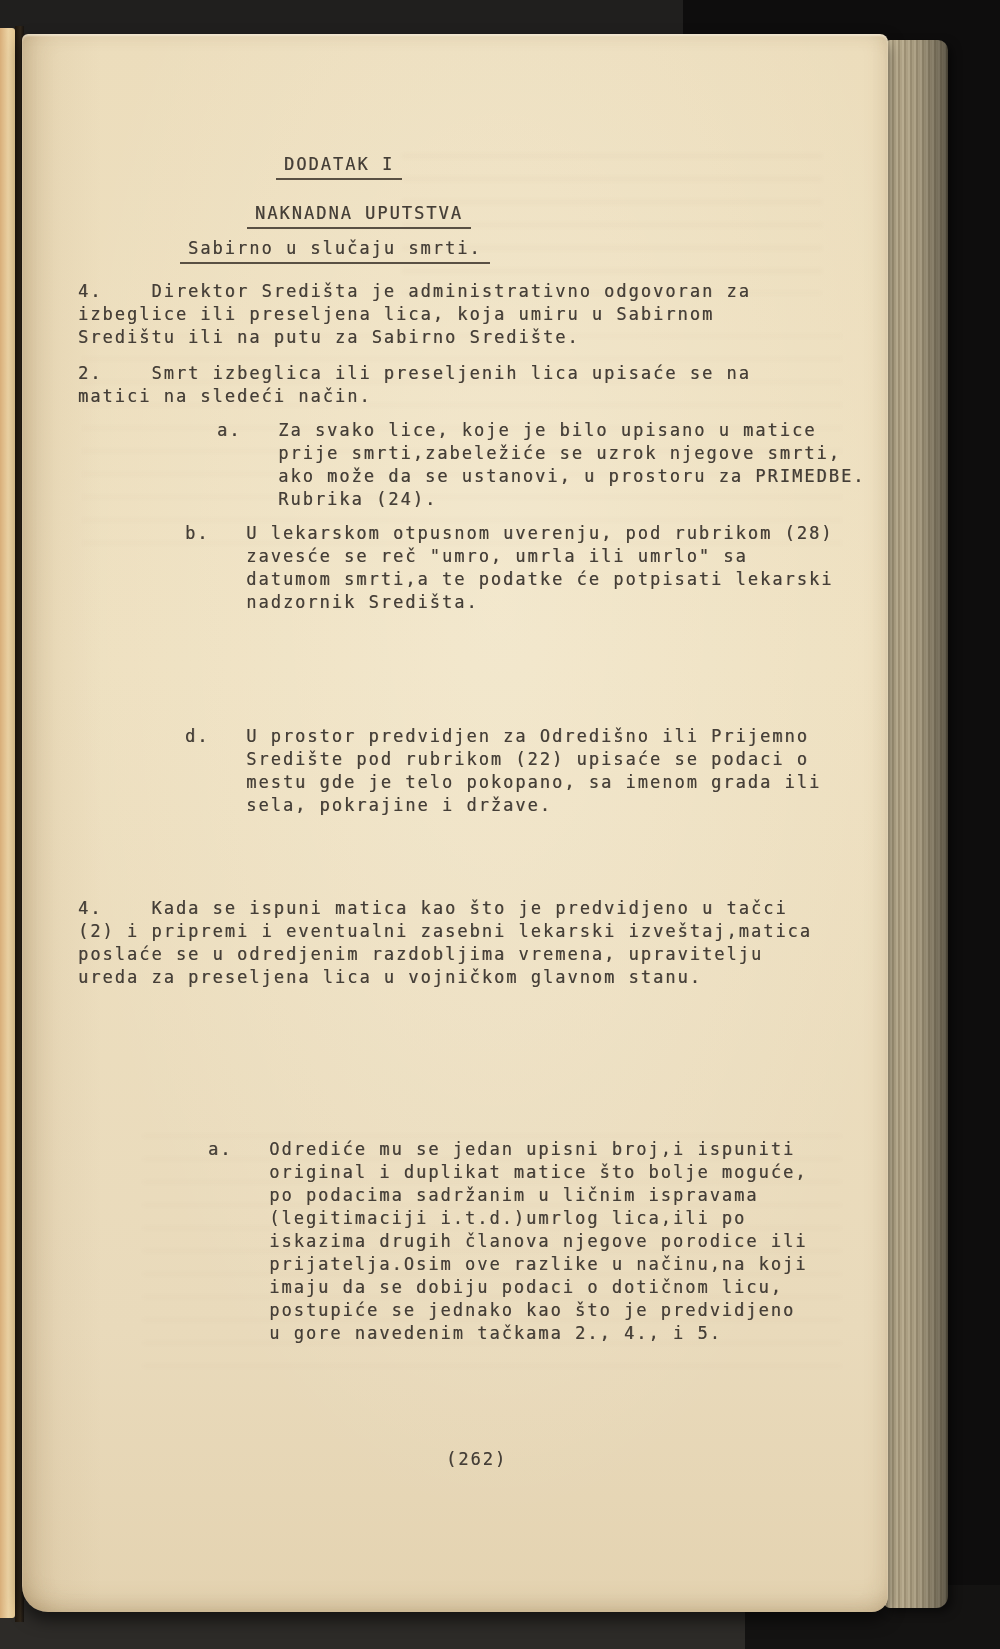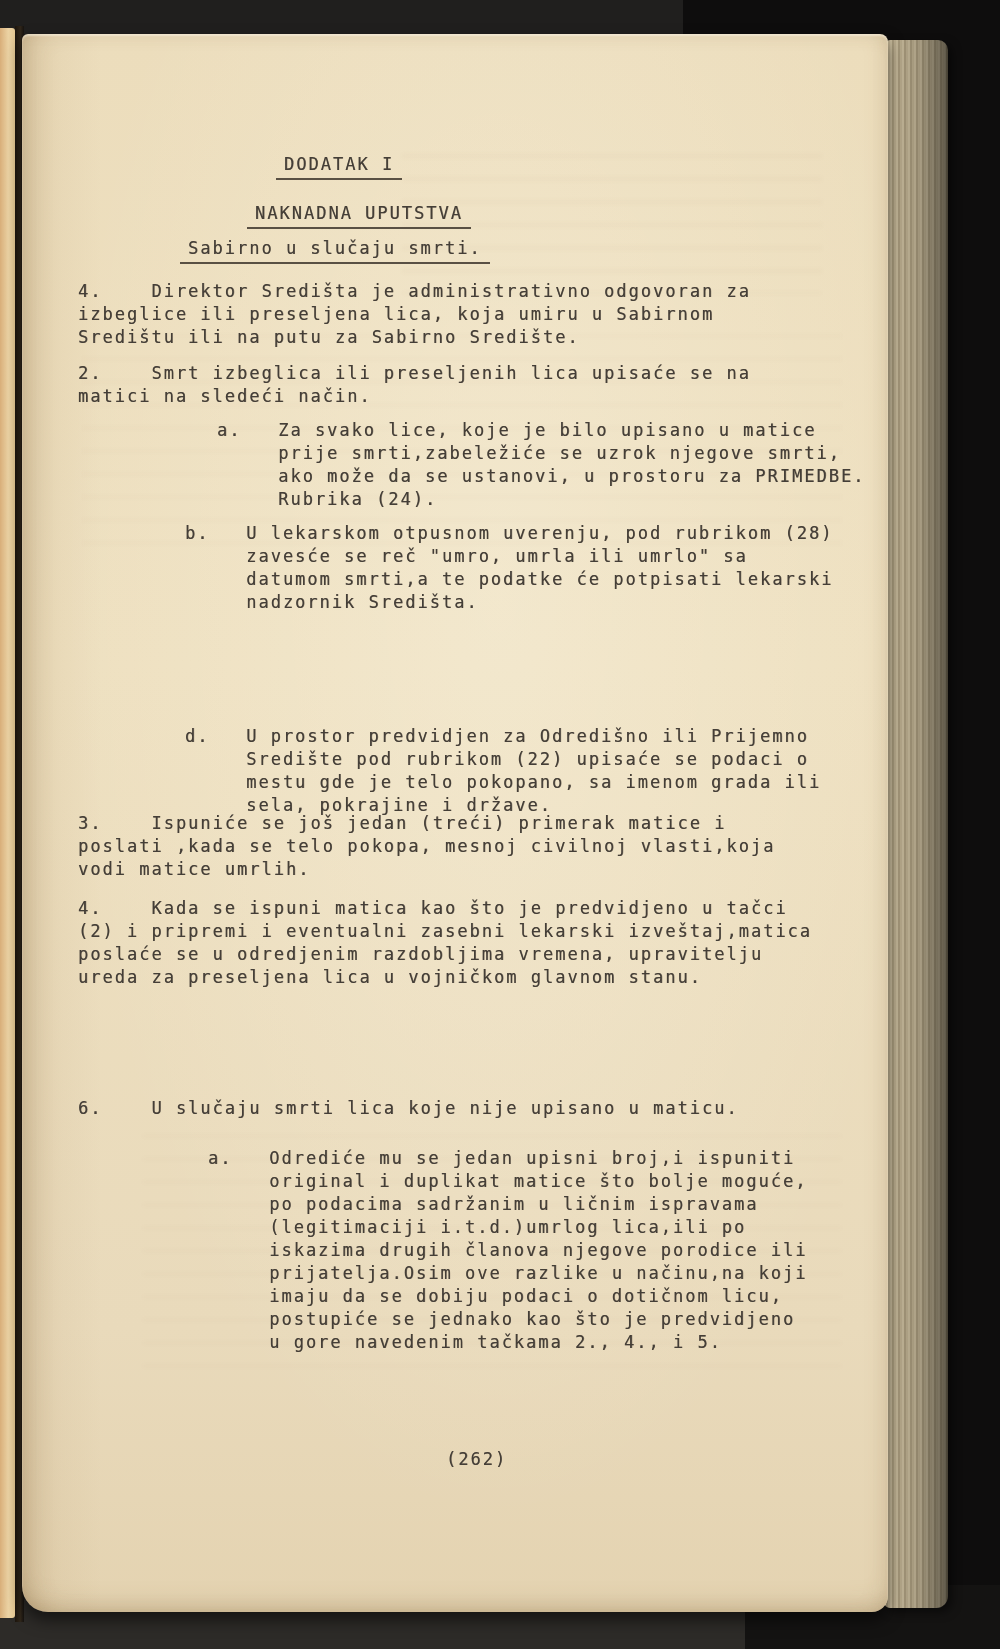--- a/index.html
+++ b/index.html
@@ -112,33 +112,29 @@
      zavesće se reč "umro, umrla ili umrlo" sa
      datumom smrti,a te podatke će potpisati lekarski
      nadzornik Središta.</div>
 
 
   <div class="tw" style="left:163px;top:691px;">d.   U prostor predvidjen za Odredišno ili Prijemno
      Središte pod rubrikom (22) upisaće se podaci o
      mestu gde je telo pokopano, sa imenom grada ili
      sela, pokrajine i države.</div>
 
-  <div class="tw" style="left:56px;top:778px;">3.    Ispuniće se još jedan (treći) primerak matice i
-poslati ,kada se telo pokopa, mesnoj civilnoj vlasti,koja
-vodi matice umrlih.</div>
 
   <div class="tw" style="left:56px;top:863px;">4.    Kada se ispuni matica kao što je predvidjeno u tačci
 (2) i pripremi i eventualni zasebni lekarski izveštaj,matica
 poslaće se u odredjenim razdobljima vremena, upravitelju
 ureda za preseljena lica u vojničkom glavnom stanu.</div>
 
 
-  <div class="tw" style="left:56px;top:1063px;">6.    U slučaju smrti lica koje nije upisano u maticu.</div>
 
-  <div class="tw" style="left:186px;top:1104px;margin-top:9px;">a.   Odrediće mu se jedan upisni broj,i ispuniti
+  <div class="tw" style="left:186px;top:1104px;">a.   Odrediće mu se jedan upisni broj,i ispuniti
      original i duplikat matice što bolje moguće,
      po podacima sadržanim u ličnim ispravama
      (legitimaciji i.t.d.)umrlog lica,ili po
      iskazima drugih članova njegove porodice ili
      prijatelja.Osim ove razlike u načinu,na koji
      imaju da se dobiju podaci o dotičnom licu,
      postupiće se jednako kao što je predvidjeno
      u gore navedenim tačkama 2., 4., i 5.</div>
 
 

